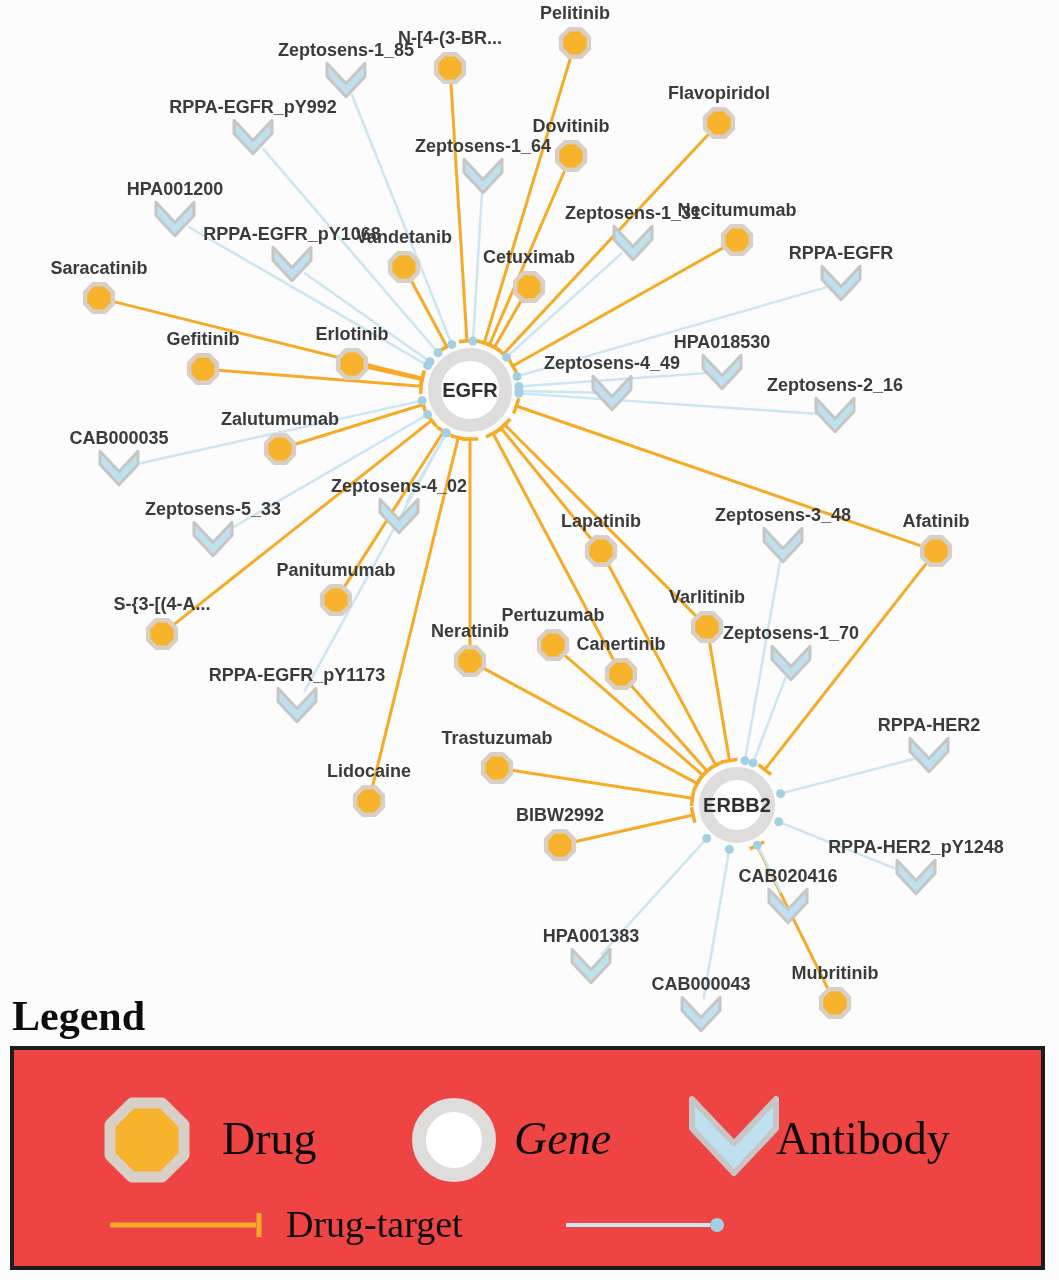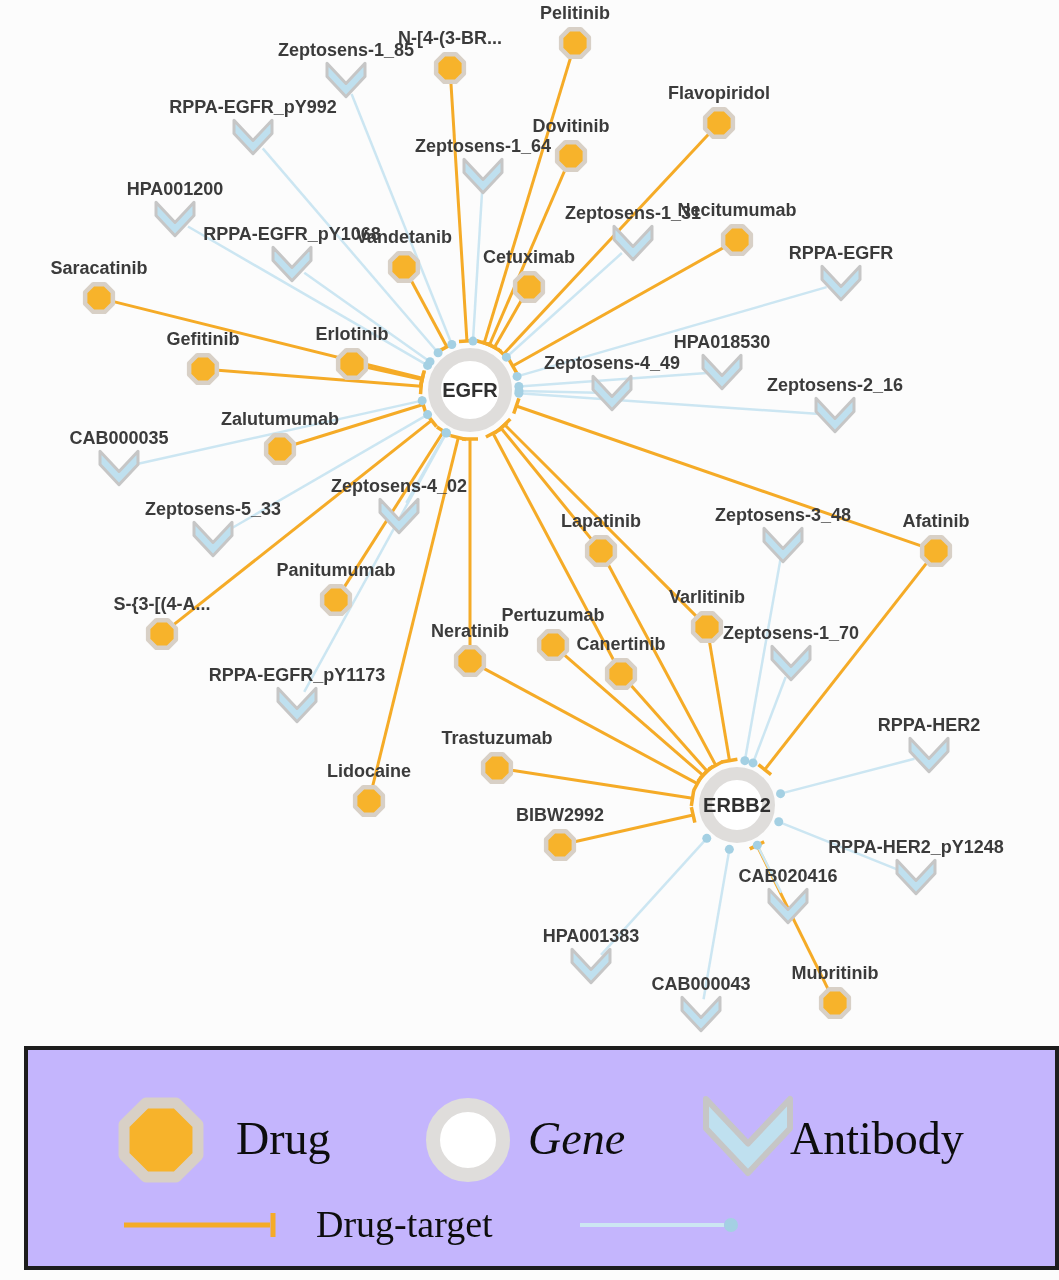--- a/index.html
+++ b/index.html
@@ -1,21 +1,21 @@
 <!DOCTYPE html>
 <html><head>
 <meta charset="utf-8">
 <style>
   html,body{margin:0;padding:0;background:#ffffff;}
   .page{position:relative;width:1059px;height:1280px;background:#FCFCFC;font-family:"Liberation Sans",sans-serif;overflow:hidden;}
   #network{position:absolute;left:0;top:0;}
   .node-label{font-family:"Liberation Sans",sans-serif;font-weight:bold;font-size:18px;fill:#3B3B3B;}
   .gene-label{font-family:"Liberation Sans",sans-serif;font-weight:bold;font-size:20px;fill:#2F2F2F;}
   .legend-title{position:absolute;left:12px;top:992px;font-family:"Liberation Serif",serif;font-weight:bold;font-size:42px;color:#0d0d0d;}
-  .legend-box{position:absolute;left:24px;top:1046px;width:1027px;height:216px;border:4px solid #1d1d1d;background:#c4b5fd;}
+  .legend-box{position:absolute;left:10px;top:1046px;width:1027px;height:216px;border:4px solid #1d1d1d;background:#ef4444;}
   .legend-item-label{position:absolute;font-family:"Liberation Serif",serif;font-size:46px;color:#0d0d0d;white-space:nowrap;}
   .legend-edge-label{position:absolute;font-family:"Liberation Serif",serif;font-size:38px;color:#0d0d0d;white-space:nowrap;}
   .licon{position:absolute;}
 </style>
 </head>
 <body>
 
 <div class="page">
   <svg id="network" width="1059" height="1045">
       <g>
@@ -397,20 +397,21 @@
           <path d="M -19 -16.72 L 0 3.42 L 19 -16.72 L 19 -3.42 L 0 16.72 L -19 -3.42 Z" fill="#BFE0EF" stroke="#C6C6C6" stroke-width="3" stroke-linejoin="round"></path>
           <text x="0" y="-24" text-anchor="middle" class="node-label">HPA001383</text>
         </g>
         <g transform="translate(701,1014)">
           <path d="M -19 -16.72 L 0 3.42 L 19 -16.72 L 19 -3.42 L 0 16.72 L -19 -3.42 Z" fill="#BFE0EF" stroke="#C6C6C6" stroke-width="3" stroke-linejoin="round"></path>
           <text x="0" y="-24" text-anchor="middle" class="node-label">CAB000043</text>
         </g>
       </g>
     </svg>
 
+  <div class="legend-title">Legend</div>
 
   <div class="legend-box">
     <svg class="licon" id="legend-drug-icon" width="110" height="110" viewBox="-55 -55 110 110" style="left:78px;top:35px;">
         <g>
           <polygon points="36.96,15.31 15.31,36.96 -15.31,36.96 -36.96,15.31 -36.96,-15.31 -15.31,-36.96 15.31,-36.96 36.96,-15.31" fill="#F7B32B" stroke="#D8D0C6" stroke-width="11" stroke-linejoin="round"></polygon>
         </g>
       </svg>
     <div class="legend-item-label" style="left:208px;top:62px;">Drug</div>
 
     <svg class="licon" id="legend-gene-icon" width="100" height="100" viewBox="-50 -50 100 100" style="left:390px;top:40px;">
@@ -424,20 +425,20 @@
         <g transform="translate(0,0)">
           <path d="M -42 -36.96 L 0 7.56 L 42 -36.96 L 42 -7.56 L 0 36.96 L -42 -7.56 Z" fill="#BFE0EF" stroke="#C6C6C6" stroke-width="6" stroke-linejoin="round"></path>
         </g>
       </svg>
     <div class="legend-item-label" style="left:762px;top:62px;text-align:right;">Antibody</div>
 
     <svg class="licon" id="legend-drug-edge-icon" width="168" height="30" style="left:92px;top:160px;">
         <line x1="4" y1="15" x2="150" y2="15" stroke="#F5AB27" stroke-width="5"></line>
         <line x1="153" y1="3" x2="153" y2="27" stroke="#F5AB27" stroke-width="5"></line>
       </svg>
-    <div class="legend-edge-label" style="left:272px;top:152px;margin-left:16px;">Drug-target</div>
+    <div class="legend-edge-label" style="left:272px;top:152px;">Drug-target</div>
 
     <svg class="licon" id="legend-antibody-edge-icon" width="168" height="30" style="left:548px;top:160px;">
         <line x1="4" y1="15" x2="148" y2="15" stroke="#CCE6F2" stroke-width="4"></line>
         <circle cx="155" cy="15" r="7" fill="#A4D0E3"></circle>
       </svg>
   </div>
 </div>
 
 </body></html>

